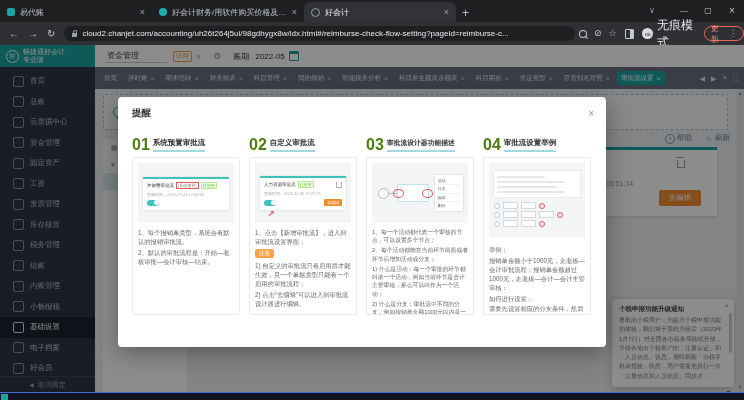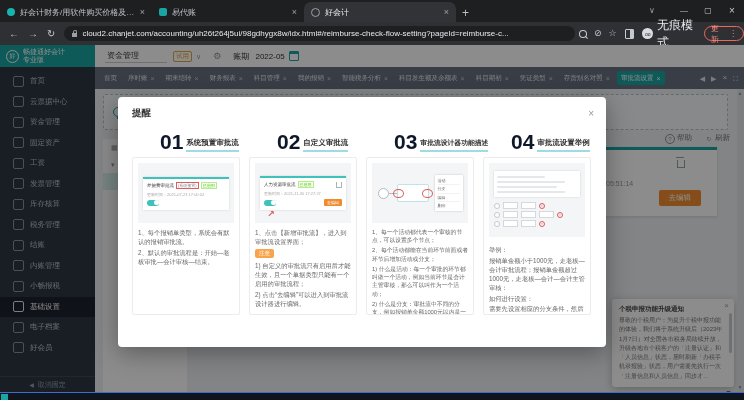--- a/index.html
+++ b/index.html
@@ -141,21 +141,21 @@
   .cscroll .ic{position:absolute;left:0.5px;font-size:5px;color:#8a939e;}
 
   
   .modal{left:118px;top:52px;width:488px;height:250px;background:#fff;border-radius:4px;z-index:50;
          box-shadow:0 6px 24px rgba(0,0,0,0.35);padding:10px 14px;box-sizing:border-box;}
   .m-title{font-size:9.5px;font-weight:bold;color:#333;}
   .m-close{position:absolute;right:12px;top:12px;font-size:10px;color:#999;}
   .m-cols{display:flex;gap:9px;margin-top:10px;}
   .m-col{width:108px;flex:none;}
   .m-head{display:flex;align-items:flex-end;gap:3px;height:22px;}
-  .m-num{font-size:21px;font-weight:bold;color:#0f172a;font-family:"Liberation Sans","DejaVu Sans",sans-serif;line-height:0.9;margin-left:28px;}
+  .m-num{font-size:16px;font-weight:bold;color:#4d7c0f;font-family:"Liberation Sans","DejaVu Sans",sans-serif;line-height:0.9;}
   .m-httl{font-size:7.5px;font-weight:bold;color:#333;border-bottom:2px solid #9fdbe2;padding-bottom:2px;white-space:nowrap;}
   .sec-card{margin-top:5px;border:1px solid #ececec;border-radius:2px;height:158px;padding:5px;box-sizing:border-box;overflow:hidden;}
   .illus{height:60px;background:#f3f5f7;display:flex;align-items:center;justify-content:center;position:relative;}
   .mini{width:86px;background:#fff;border-top:2px solid #3fc1bc;box-shadow:0 0 2px rgba(0,0,0,0.15);padding:3px 4px 4px;box-sizing:border-box;}
   .mini .r1{display:flex;align-items:center;gap:2px;}
   .mini .nm{font-size:4.5px;color:#333;white-space:nowrap;}
   .mini .preset{font-size:4px;color:#888;border:1px solid #e05b5b;padding:0 1px;white-space:nowrap;}
   .mini .on{font-size:4px;color:#52c41a;border:1px solid #b7eb8f;background:#f6ffed;padding:0 1px;white-space:nowrap;}
   .mini .tm{font-size:4px;color:#aaa;margin-top:3px;white-space:nowrap;}
   .mini .r3{display:flex;align-items:center;margin-top:3px;}
@@ -188,27 +188,27 @@
 
   
   .taskbar{left:0;top:392px;width:744px;height:8px;background:#10141c;border-top:1px solid #3f6bd8;box-sizing:border-box;}
   .taskbar .tsq{position:absolute;left:1px;top:1px;width:7px;height:6px;background:#1aa5a2;}
 </style>
 </head>
 <body>
 
 <div class="abs tabstrip">
   <div class="btab">
+    <span class="fav t1"></span>
+    <span class="ttl">易代账</span>
+    <span class="ic ic-x"></span>
+  </div>
+  <div class="btab">
     <span class="fav t2"></span>
     <span class="ttl">好会计财务/用软件购买价格及…</span>
-    <span class="ic ic-x"></span>
-  </div>
-  <div class="btab">
-    <span class="fav t1"></span>
-    <span class="ttl">易代账</span>
     <span class="ic ic-x"></span>
   </div>
   <div class="btab active">
     <span class="fav t3"></span>
     <span class="ttl">好会计</span>
     <span class="ic ic-x"></span>
   </div>
   <span class="ic ic-plus newtab"></span>
   <div class="winctl">
     <span class="ic ic-chev"></span>
@@ -255,20 +255,24 @@
     <span class="period"><span>账期</span>
       <b>2022-05</b></span>
     <span class="cal"></span>
   </div>
 
   <div class="abs sidebar">
     <div class="snav">
       <div class="sitem">
           <span class="sic"></span>
           <span>首页</span>
+        </div>
+      <div class="sitem">
+          <span class="sic"></span>
+          <span>总账</span>
         </div>
       <div class="sitem">
           <span class="sic"></span>
           <span>云票据中心</span>
         </div>
       <div class="sitem">
           <span class="sic"></span>
           <span>资金管理</span>
         </div>
       <div class="sitem">

